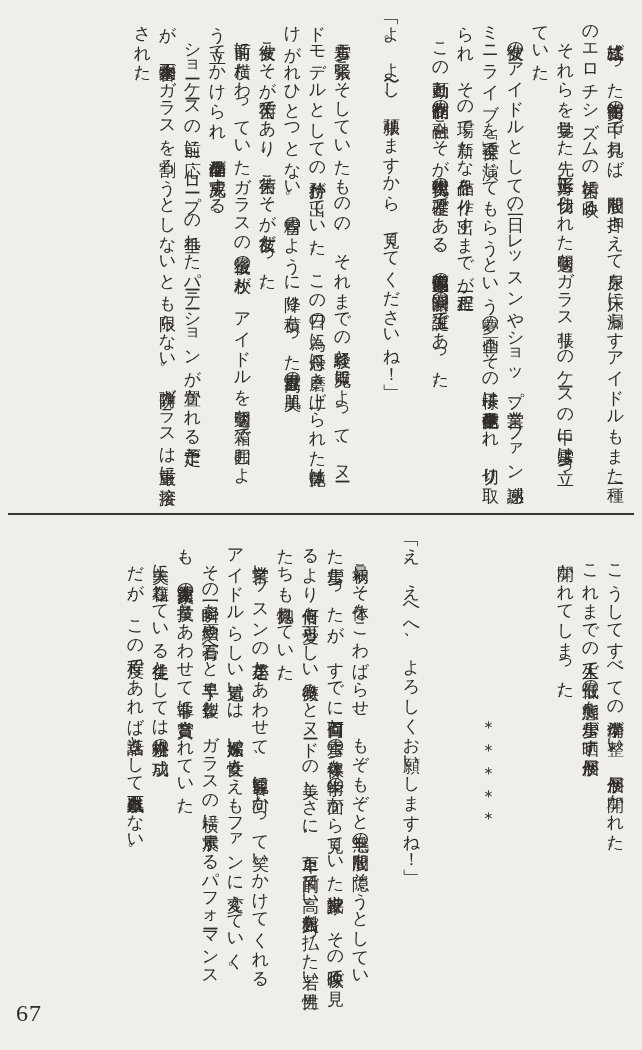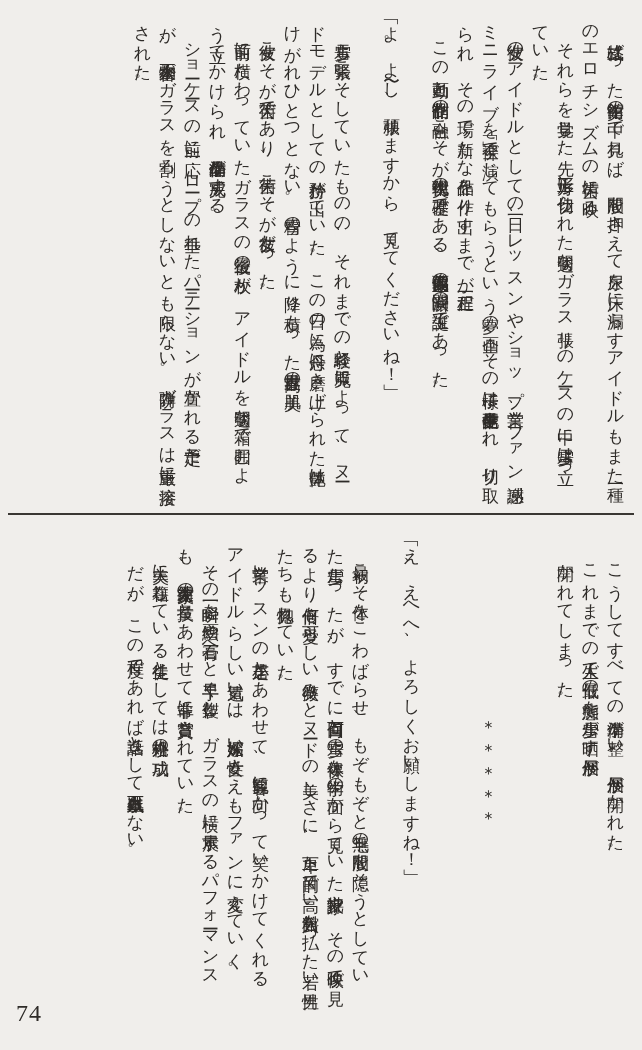--- a/index.html
+++ b/index.html
@@ -79,15 +79,15 @@
     <p class="indent">開かれてしまった。</p>
     <p class="asterisks">＊＊＊＊＊</p>
     <p class="gap-after">「え、えへへ、よろしくお願いしますね！」</p>
     <p class="indent">最初こそ体をこわばらせ、もぞもぞと無毛の股間を隠そうとしていた雪歩だったが、すでに何百回と雪歩の裸体を学術の面から見ていた批評家や、その映像で見るより何倍も可愛らしい微笑みとヌードの美しさに、下卑た目的で高い入館料を払った若い男性たちも見惚れていた。</p>
     <p class="indent">営業レッスンの小芝居とあわせて、観覧客に向かって笑いかけてくれるアイドルらしい気遣いは、嫉妬深い女性さえもファンに変えていく。</p>
     <p class="indent">その一瞬一瞬を絵画や石膏へと手早く製作し、ガラスの横に展示するパフォーマンスも、天才美術家の技量とあわせて非常に賞賛されていた。</p>
     <p class="indent">美大に在籍している生徒としては規格外の成功。</p>
     <p class="indent">だが、この程度であれば逸話として五百年以上残らない。</p>
   </div>
 
-  <div class="page-number">74</div>
+  <div class="page-number">67</div>
 
 </div>
 
 </body></html>

